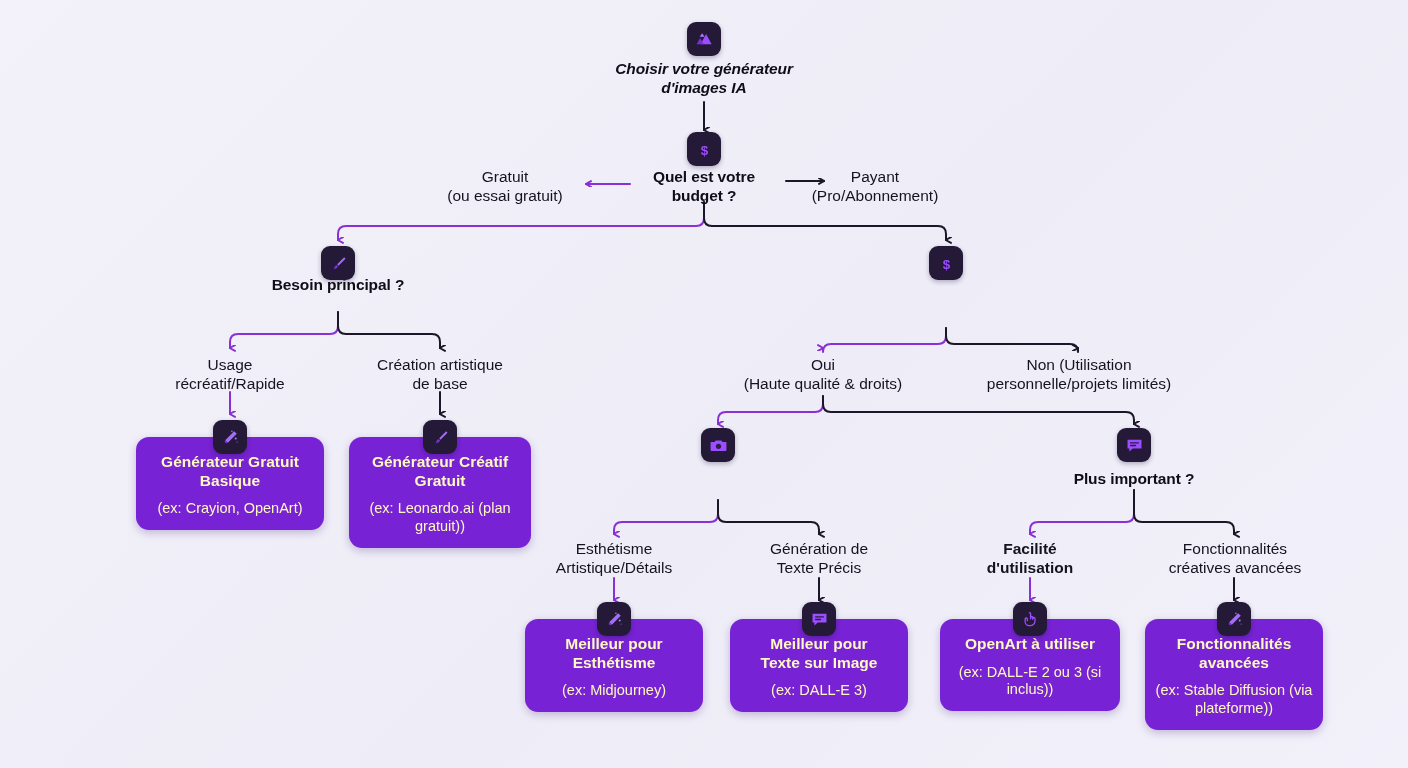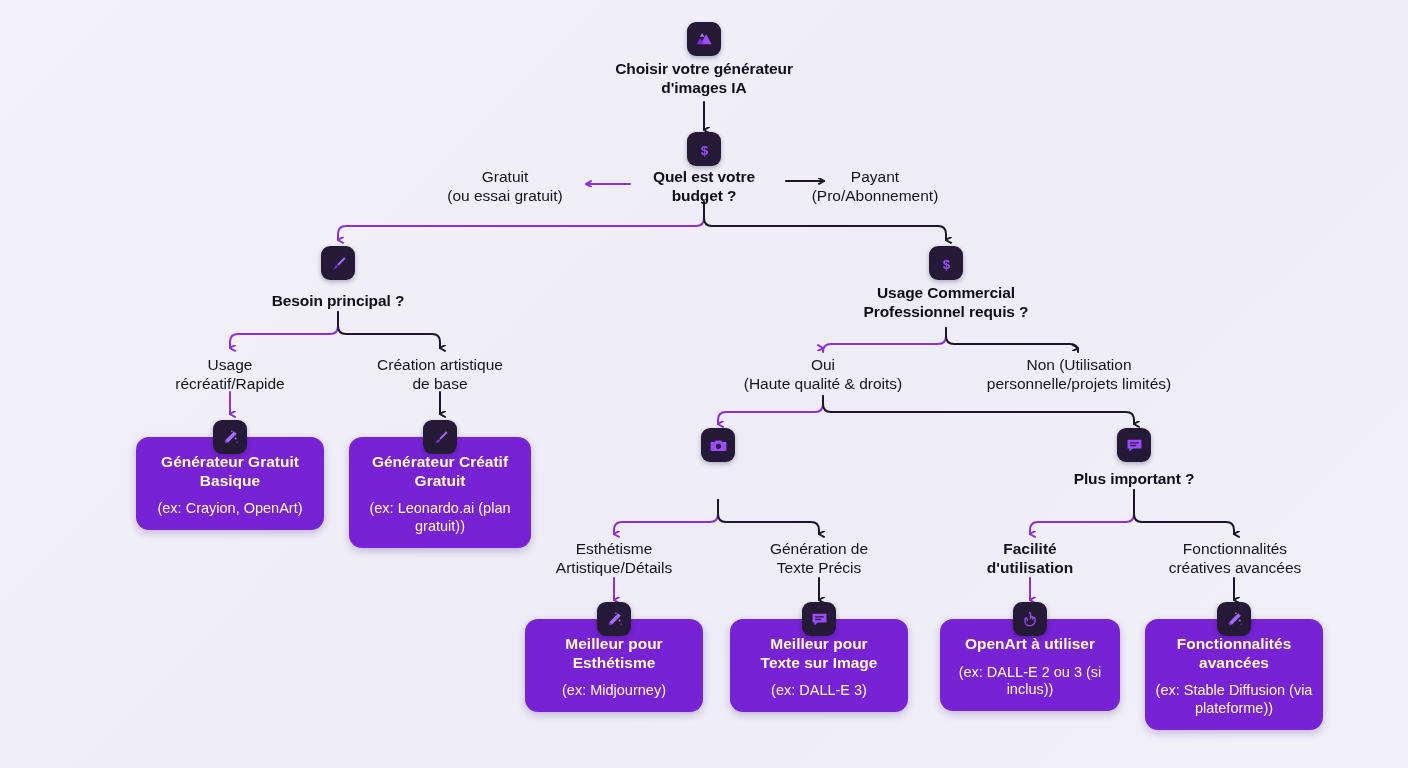--- a/index.html
+++ b/index.html
@@ -139,21 +139,21 @@
     </g>
   </svg>
 
   <div class="chip" style="left:687px; top:22px;">
     <svg width="19" height="19" viewBox="0 0 24 24" aria-hidden="true">
       <path d="M14 5 L21 18 L7 18 Z" fill="#9b4dff"></path>
       <path d="M6.5 10 L11 18 L2 18 Z" fill="#7a2fd6"></path>
       <path d="M9 4 L12 8.4 L6 8.4 Z" fill="#b07cff"></path>
     </svg>
   </div>
-  <div class="decision" style="left:554px; top:60px; width:300px;">
+  <div class="decision" style="left:554px; top:60px; width:300px;font-style:italic;">
     <span>Choisir votre générateur</span><br>
     <span>d'images IA</span>
   </div>
 
   <div class="chip" style="left:687px; top:132px;">
     <svg width="19" height="19" viewBox="0 0 24 24" aria-hidden="true">
       <text x="12" y="18.5" text-anchor="middle" font-family="Liberation Sans, sans-serif" font-size="17" font-weight="bold" fill="#9b4dff">$</text>
     </svg>
   </div>
   <div class="decision" style="left:624px; top:168px; width:160px;">
@@ -170,21 +170,21 @@
     <span>Payant</span><br>
     <span>(Pro/Abonnement)</span>
   </div>
 
   <div class="chip" style="left:321px; top:246px;">
     <svg width="19" height="19" viewBox="0 0 24 24" aria-hidden="true">
       <path d="M19.2 4.2 L10.4 13.1 L12.0 14.7 L20.8 5.9 Z" fill="#a56bff"></path>
       <path d="M9.6 13.9 C7.6 14.8 6.6 16.6 6.2 19.2 C8.8 18.8 10.6 17.9 11.5 15.8 Z" fill="#7a2fd6"></path>
     </svg>
   </div>
-  <div class="decision" style="left:238px; top:292px; width:200px;text-align:center;">
+  <div class="decision" style="left:238px; top:276px; width:200px;text-align:center;">
     <span>Besoin principal ?</span>
   </div>
 
   <div class="blabel" style="left:348px; top:356px; width:184px;">
     <span>Création artistique</span><br>
     <span>de base</span>
   </div>
   <div class="blabel" style="left:145px; top:356px; width:170px;">
     <span>Usage</span><br>
     <span>récréatif/Rapide</span>
@@ -215,24 +215,20 @@
     <span class="t">Générateur Créatif</span>
     <span class="t">Gratuit</span>
     <span class="s">(ex: Leonardo.ai (plan gratuit))</span>
   </div>
 
   <div class="chip" style="left:929px; top:246px;">
     <svg width="19" height="19" viewBox="0 0 24 24" aria-hidden="true">
       <text x="12" y="18.5" text-anchor="middle" font-family="Liberation Sans, sans-serif" font-size="17" font-weight="bold" fill="#9b4dff">$</text>
     </svg>
   </div>
-  <div class="decision" style="left:826px; top:284px; width:240px;">
-    <span>Usage Commercial</span><br>
-    <span>Professionnel requis ?</span>
-  </div>
 
   <div class="blabel" style="left:713px; top:356px; width:220px;">
     <span>Oui</span><br>
     <span>(Haute qualité &amp; droits)</span>
   </div>
   <div class="blabel" style="left:958px; top:356px; width:242px;">
     <span>Non (Utilisation</span><br>
     <span>personnelle/projets limités)</span>
   </div>
 

